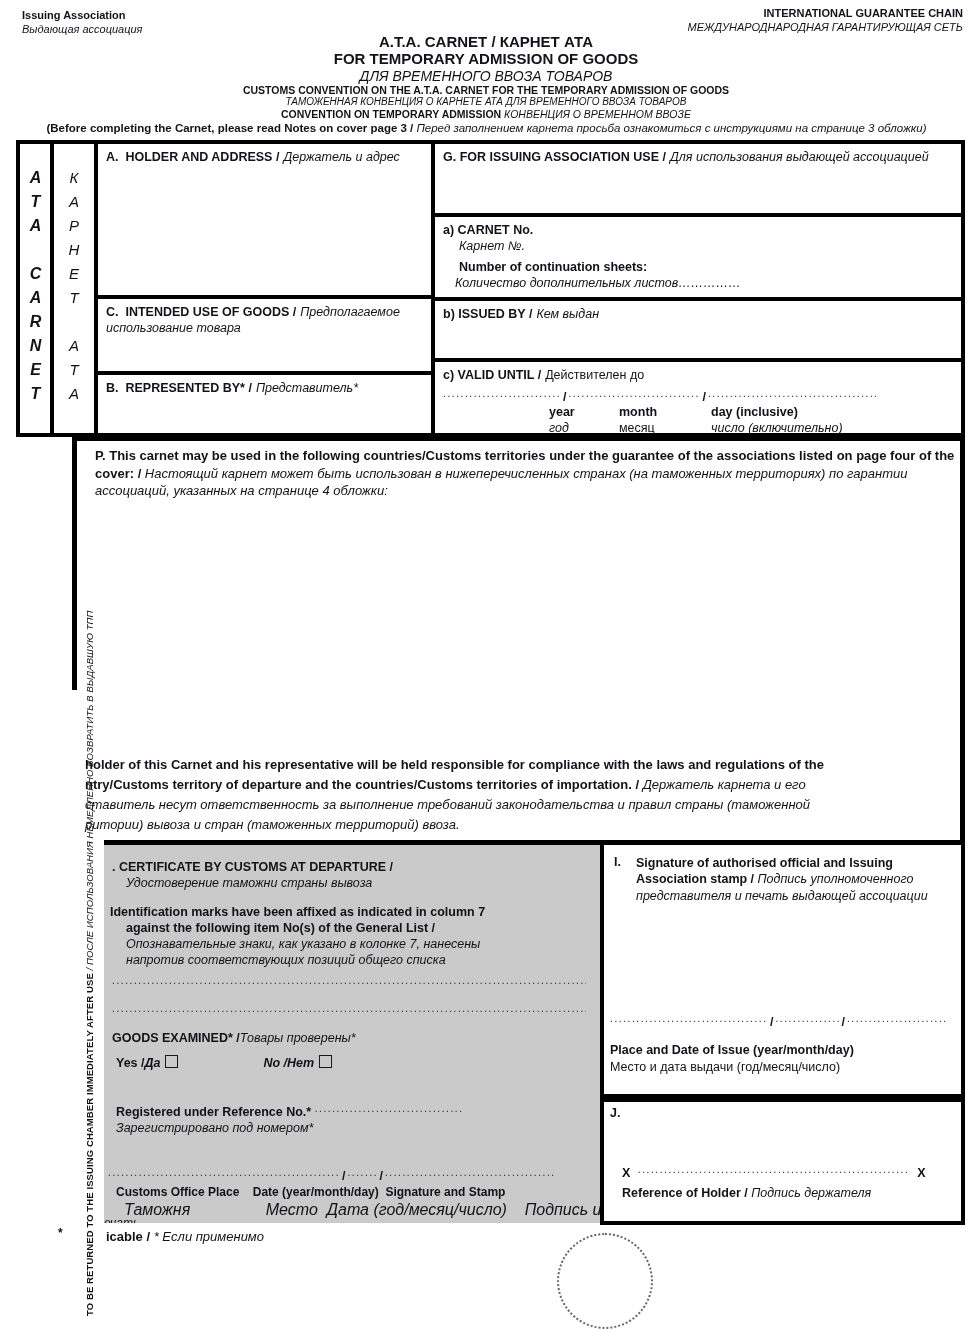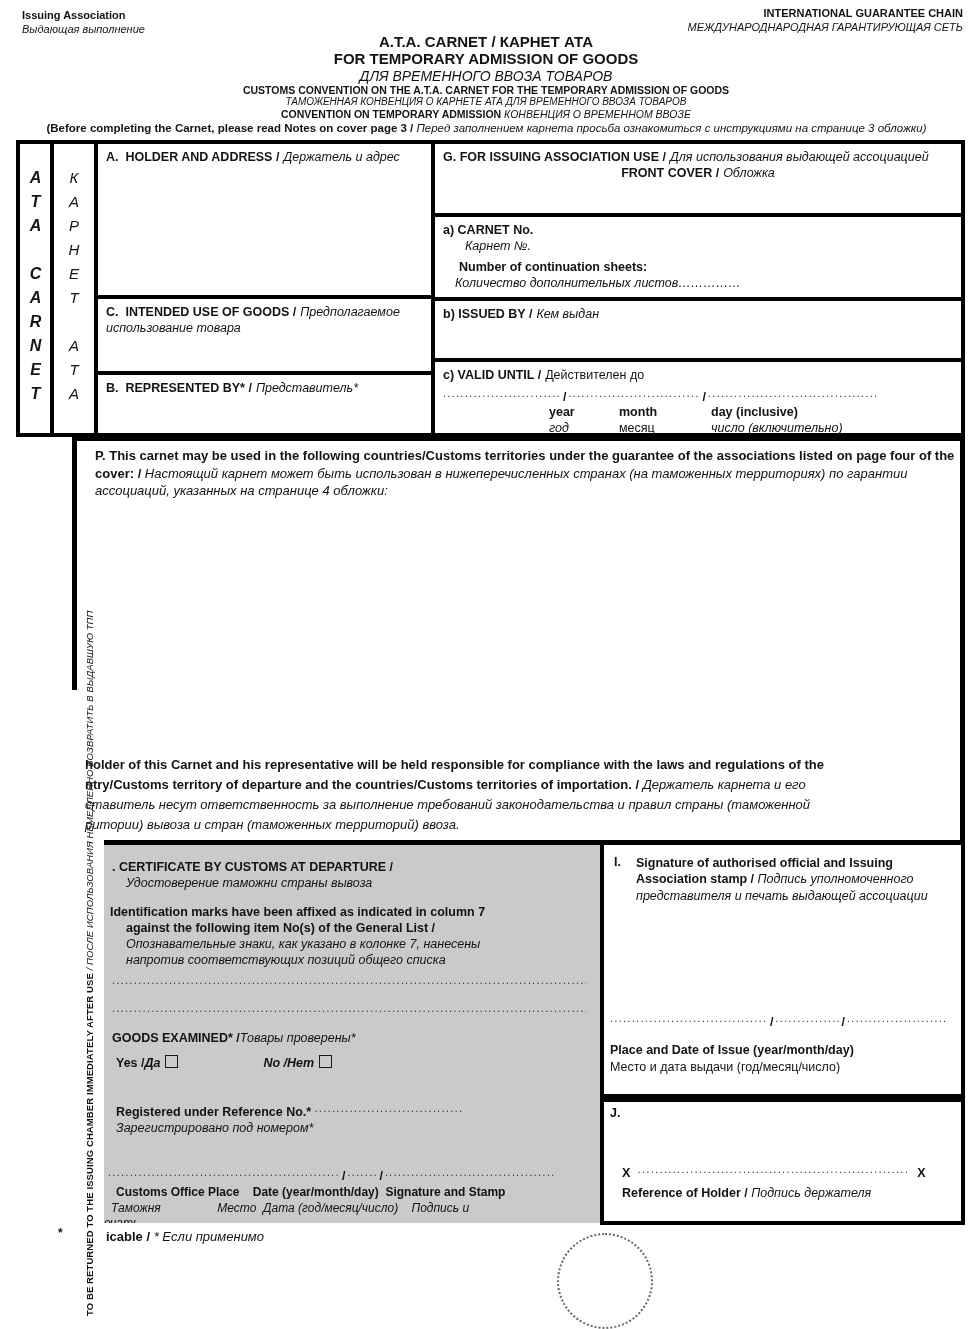--- a/index.html
+++ b/index.html
@@ -32,21 +32,21 @@
   .spine-txt{writing-mode:vertical-lr;text-orientation:upright;font-style:italic;
              font-weight:bold;font-size:16px;letter-spacing:7px;line-height:1;}
   .spine-txt2{font-weight:normal;font-size:15px;}
   .tcol{display:flex;flex-direction:column;gap:4px;}
   .tcol-left{width:333px;}
   .tcol-right{flex:1;}
   .cell{background:#fff;box-sizing:border-box;padding:6px 8px;font-size:12.5px;line-height:1.25;position:relative;overflow:hidden;}
   .cell .ru{margin-left:4px;}
   .cA{height:151px;} .cB{height:58px;} .cC{flex:1;}
   .cG{height:69px;} .ca{height:80px;} .cb{height:57px;} .cc{flex:1;}
-  .indent{margin-left:22px;}
+  .indent{margin-left:16px;}
   
   .dots{display:inline-block;overflow:hidden;white-space:nowrap;font-size:10px;
         letter-spacing:1.6px;color:#222;vertical-align:1px;height:12px;}
   .slash{font-weight:bold;padding:0 2px;}
   
   .p-box{left:72px;top:437px;width:893px;box-sizing:border-box;border-top:4px solid #000;}
   .p-left{left:72px;top:437px;width:5px;height:253px;background:#000;}
   .r-strip{left:960px;top:437px;width:5px;height:788px;background:#000;}
   .p-text{padding:6px 10px 0 23px;font-size:13px;line-height:1.35;}
   
@@ -69,21 +69,21 @@
   .footnote{left:106px;top:1229px;font-size:13px;}
   .footnote-mark{left:58px;top:1226px;font-size:12px;font-weight:bold;}
 </style>
 </head>
 <body>
 
 <div class="page">
 
   <div class="abs hdr-left">
     <div class="b">Issuing Association</div>
-    <div class="i">Выдающая выполнение</div>
+    <div class="i">Выдающая ассоциация</div>
   </div>
   <div class="abs title-block">
     <div class="t1">A.T.A. CARNET / КАРНЕТ АТА</div>
     <div class="t2">FOR TEMPORARY ADMISSION OF GOODS</div>
     <div class="t3">ДЛЯ ВРЕМЕННОГО ВВОЗА ТОВАРОВ</div>
     <div class="t4">CUSTOMS CONVENTION ON THE A.T.A. CARNET FOR THE TEMPORARY ADMISSION OF GOODS</div>
     <div class="t5">ТАМОЖЕННАЯ КОНВЕНЦИЯ О КАРНЕТЕ АТА ДЛЯ ВРЕМЕННОГО ВВОЗА ТОВАРОВ</div>
     <div class="t6"><span class="b pre">CONVENTION ON TEMPORARY ADMISSION</span><span class="i pre"> КОНВЕНЦИЯ О ВРЕМЕННОМ ВВОЗЕ</span></div>
   </div>
   <div class="abs hdr-right">
@@ -106,21 +106,20 @@
       <div class="cell cC">
         <span class="b pre">C.  INTENDED USE OF GOODS /</span><span class="i ru">Предполагаемое использование товара</span>
       </div>
       <div class="cell cB">
         <span class="b pre">B.  REPRESENTED BY* /</span><span class="i ru">Представитель*</span>
       </div>
     </div>
     <div class="tcol tcol-right">
       <div class="cell cG">
         <div><span class="b pre">G. FOR ISSUING ASSOCIATION USE /</span><span class="i ru">Для использования выдающей ассоциацией</span></div>
-        <div class="c"><span class="b pre">FRONT COVER /</span><span class="i ru">Обложка</span></div>
       </div>
       <div class="cell ca">
         <div class="b">a) CARNET No.</div>
         <div class="i indent">Карнет №.</div>
         <div style="height:6px"></div>
         <div class="b" style="margin-left:16px">Number of continuation sheets:</div>
         <div class="i" style="margin-left:12px">Количество дополнительных листов……………</div>
       </div>
       <div class="cell cb">
         <span class="b pre">b) ISSUED BY /</span><span class="i ru">Кем выдан</span>
@@ -171,21 +170,21 @@
       <span class="b pre">Yes /</span><span class="i b ru">Да</span><span class="checkbox"></span>
       <span style="display:inline-block;width:78px"></span>
       <span class="b i pre">No /</span><span class="i b ru">Нет</span><span class="checkbox"></span>
     </div>
     <div class="abs nw" style="left:12px;top:258px"><span class="b">Registered under Reference No.*</span> <span class="dots" style="width:148px">............................................................................................................................</span></div>
     <div class="abs i" style="left:12px;top:276px">Зарегистрировано под номером*</div>
     <div class="abs nw" style="left:4px;top:322px">
       <span class="dots" style="width:232px">............................................................................................................................</span><span class="slash">/</span><span class="dots" style="width:30px">............................................................................................................................</span><span class="slash">/</span><span class="dots" style="width:170px">............................................................................................................................</span>
     </div>
     <div class="abs b pre" style="left:12px;top:340px;font-size:12px">Customs Office Place    Date (year/month/day)  Signature and Stamp</div>
-    <div class="abs i pre" style="left:7px;top:356px;font-size:12px">Таможня                 Место  Дата (год/месяц/число)    Подпись и</div>
+    <div class="abs i pre" style="left:20px;top:356px;font-size:16px">Таможня                 Место  Дата (год/месяц/число)    Подпись и</div>
     <div class="abs i" style="left:0px;top:371px;font-size:12px">ечать</div>
   </div>
 
   <div class="abs box-i">
     <div class="abs b" style="left:10px;top:10px">I.</div>
     <div class="abs lh" style="left:32px;top:10px;width:310px"><span class="b">Signature of authorised official and Issuing Association stamp / </span><span class="i">Подпись уполномоченного представителя и печать выдающей ассоциации</span></div>
     <div class="abs nw" style="left:6px;top:168px">
       <span class="dots" style="width:158px">............................................................................................................................</span><span class="slash">/</span><span class="dots" style="width:64px">............................................................................................................................</span><span class="slash">/</span><span class="dots" style="width:100px">............................................................................................................................</span>
     </div>
     <div class="abs b" style="left:6px;top:198px">Place and Date of Issue (year/month/day)</div>

